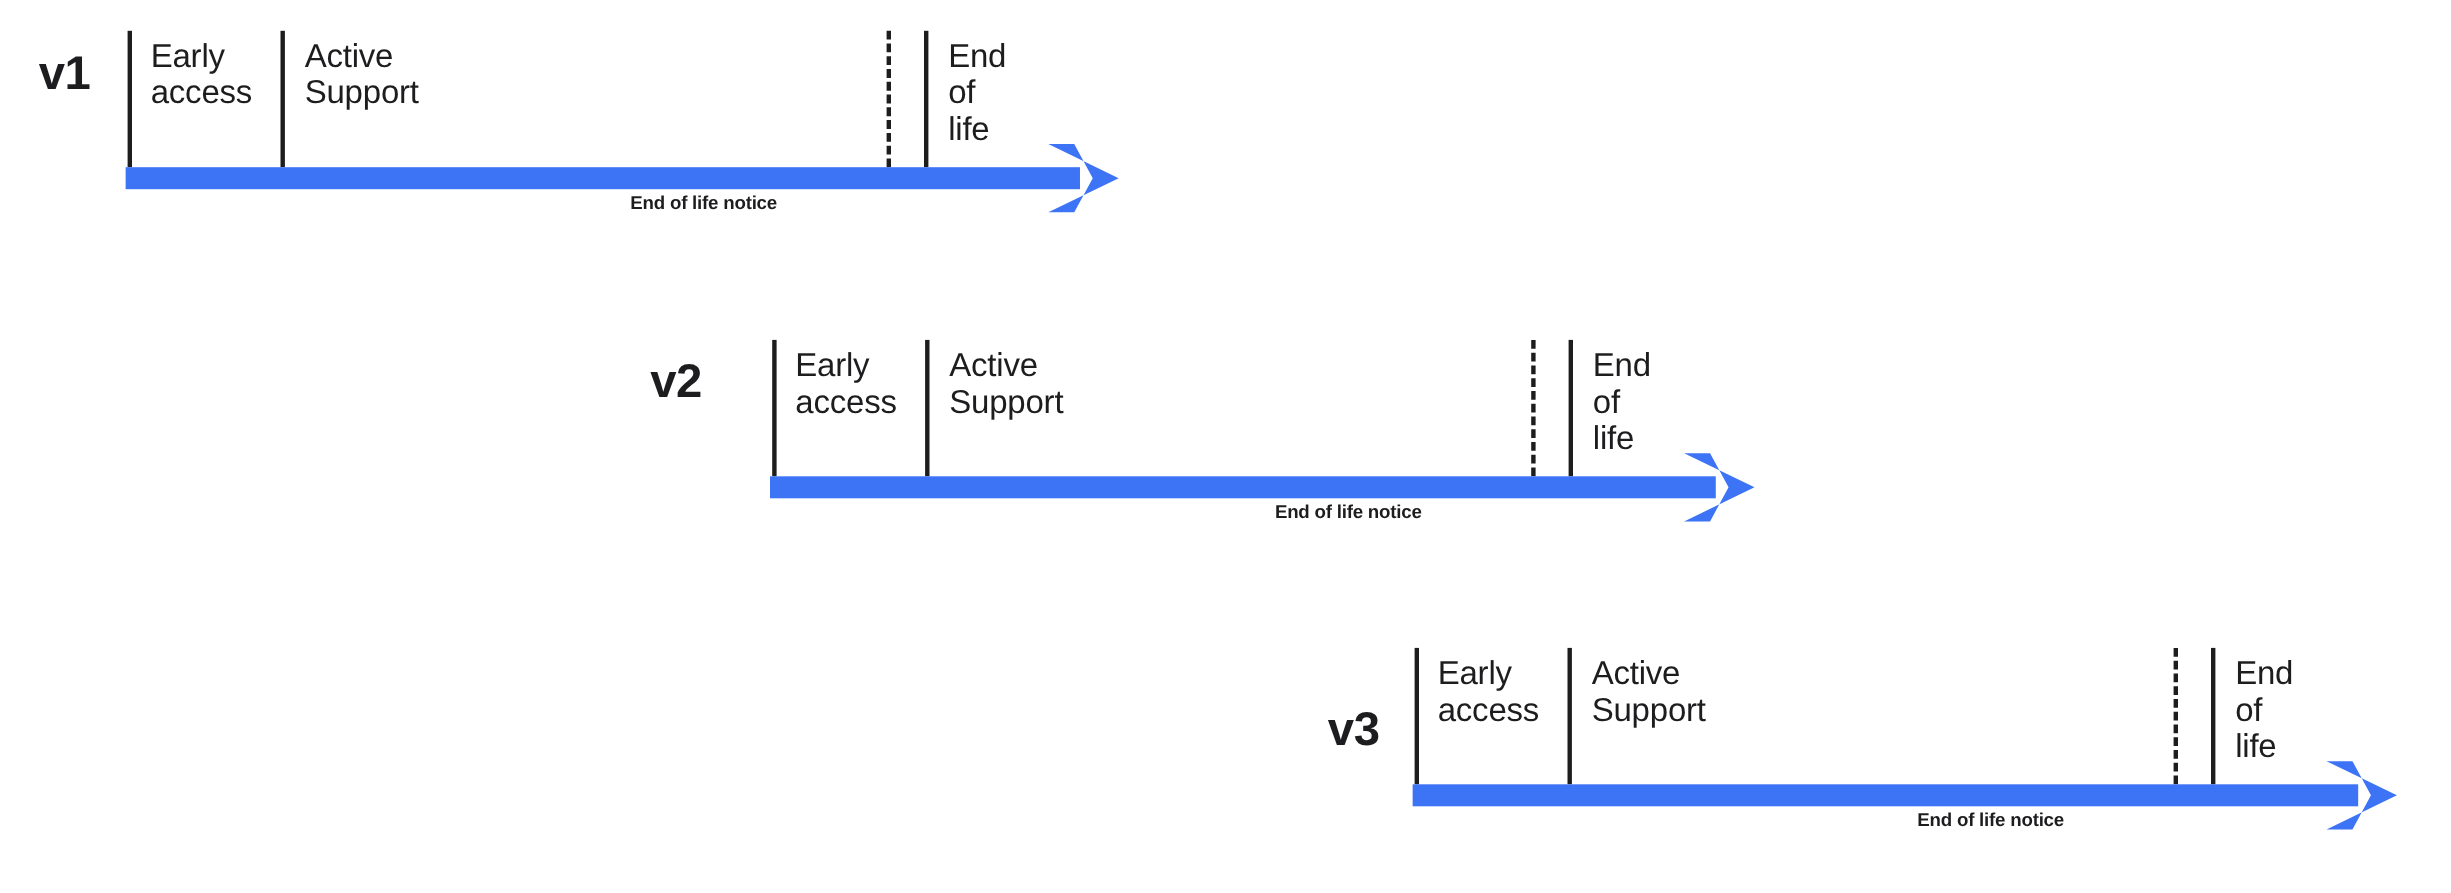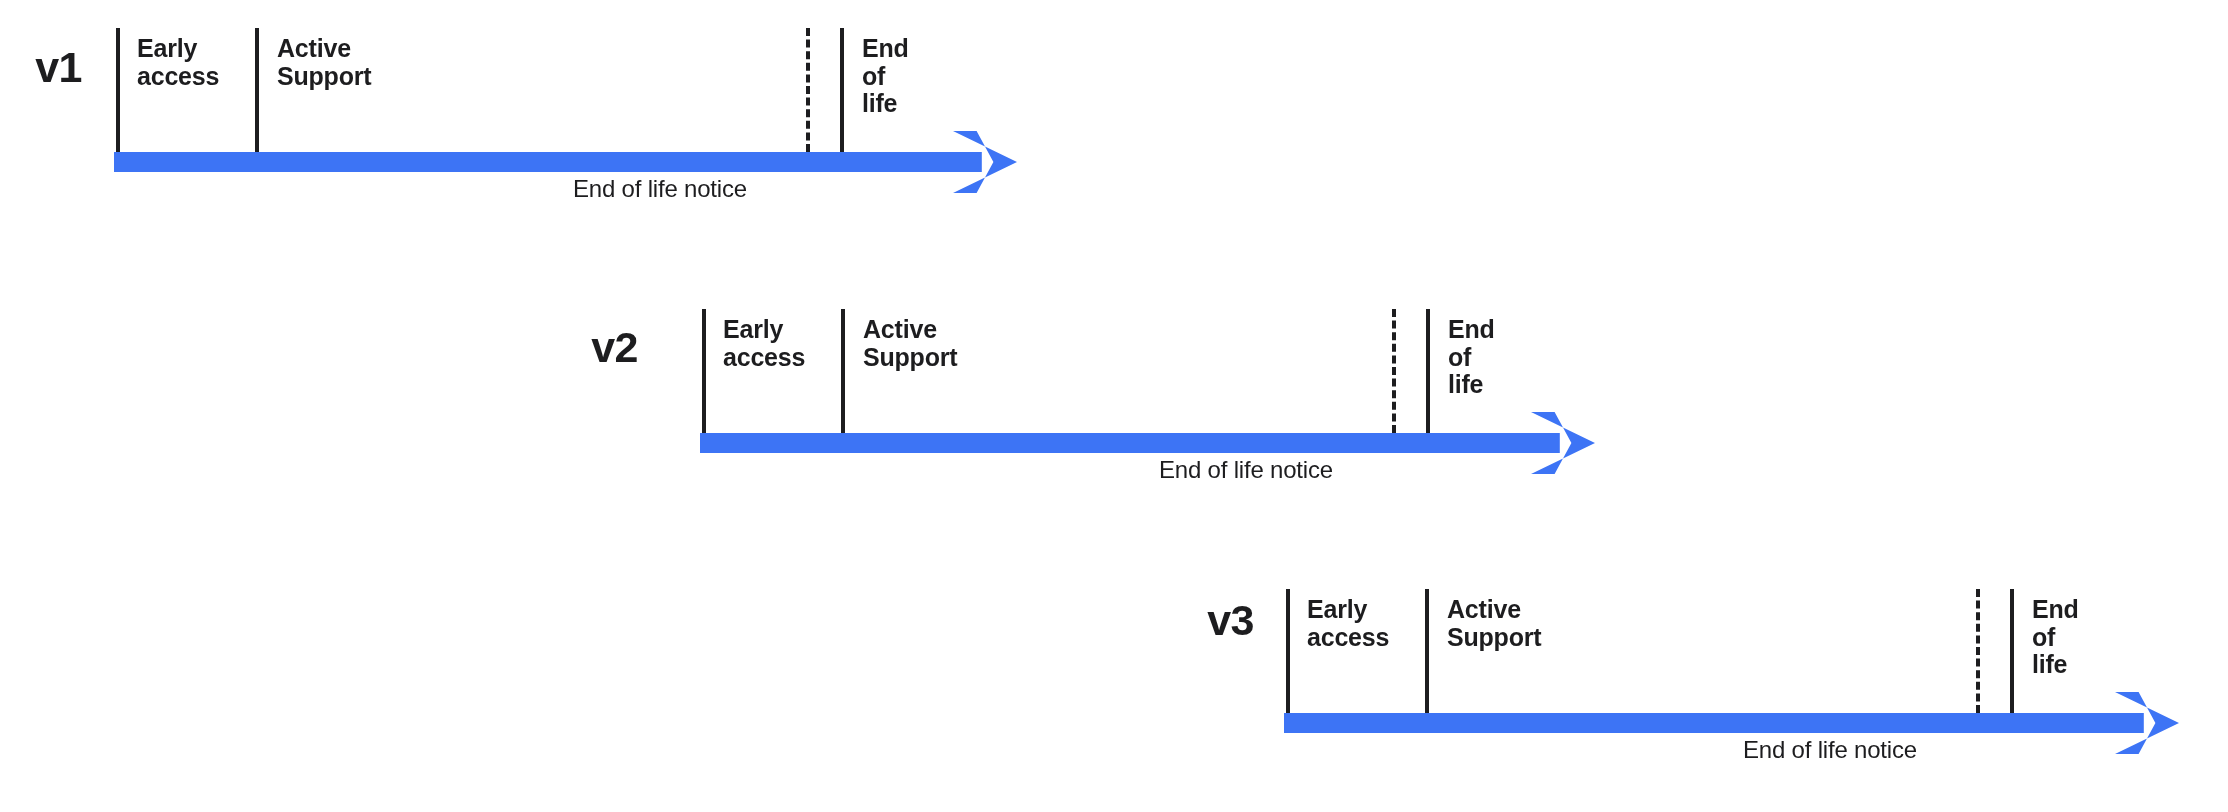--- a/index.html
+++ b/index.html
@@ -54,33 +54,33 @@
   
   .notice-marker {
     position: absolute;
     width: 0;
     border-left: 4px dashed #1d1d1f;
   }
 
   
   .phase-label {
     position: absolute;
-    font-size: 25px;
-    font-weight: 700;
+    font-size: 30px;
+    font-weight: 400;
     color: #1d1d1f;
     line-height: 1.1;
     white-space: pre-line;
     letter-spacing: -0.2px;
   }
 
   
   .notice-label {
     position: absolute;
-    font-size: 24px;
-    font-weight: 400;
+    font-size: 17px;
+    font-weight: 700;
     color: #1d1d1f;
     line-height: 1.1;
     white-space: nowrap;
     letter-spacing: -0.2px;
   }
 
   
   .timeline-arrow {
     position: absolute;
     display: block;
@@ -116,21 +116,21 @@
 access</div>
       <div class="phase-label" style="left: 863px; top: 316px; color: rgb(29, 29, 31);">Active Support</div>
       <div class="phase-label" style="left: 1448px; top: 316px; color: rgb(29, 29, 31);">End of life</div>
       <svg class="timeline-arrow" width="898" height="68" viewBox="0 0 898 68" style="left: 700px; top: 409px;">
         <rect x="0" y="24" width="859.8" height="20" fill="#3d74f5"></rect>
         <path d="M 831 3 L 895 34 L 831 65 L 854.6 65 L 871.4 34 L 854.6 3 Z" fill="#3d74f5"></path>
       </svg>
       <div class="notice-label" style="left: 1159px; top: 457px; color: rgb(29, 29, 31);">End of life notice</div>
     </div>
     <div class="version-track">
-      <div class="version-label" style="left: 1194px; top: 599px; width: 60px;">v3</div>
+      <div class="version-label" style="left: 1194px; top: 642px; width: 60px;">v3</div>
       <div class="phase-divider" style="left: 1286px; top: 589px; height: 124px; background: rgb(29, 29, 31);"></div>
       <div class="phase-divider" style="left: 1425px; top: 589px; height: 124px; background: rgb(29, 29, 31);"></div>
       <div class="phase-divider" style="left: 2010px; top: 589px; height: 124px; background: rgb(29, 29, 31);"></div>
       <div class="notice-marker" style="left: 1976px; top: 589px; height: 124px; border-left-color: rgb(29, 29, 31);"></div>
       <div class="phase-label" style="left: 1307px; top: 596px; color: rgb(29, 29, 31);">Early
 access</div>
       <div class="phase-label" style="left: 1447px; top: 596px; color: rgb(29, 29, 31);">Active Support</div>
       <div class="phase-label" style="left: 2032px; top: 596px; color: rgb(29, 29, 31);">End of life</div>
       <svg class="timeline-arrow" width="898" height="68" viewBox="0 0 898 68" style="left: 1284px; top: 689px;">
         <rect x="0" y="24" width="859.8" height="20" fill="#3d74f5"></rect>

